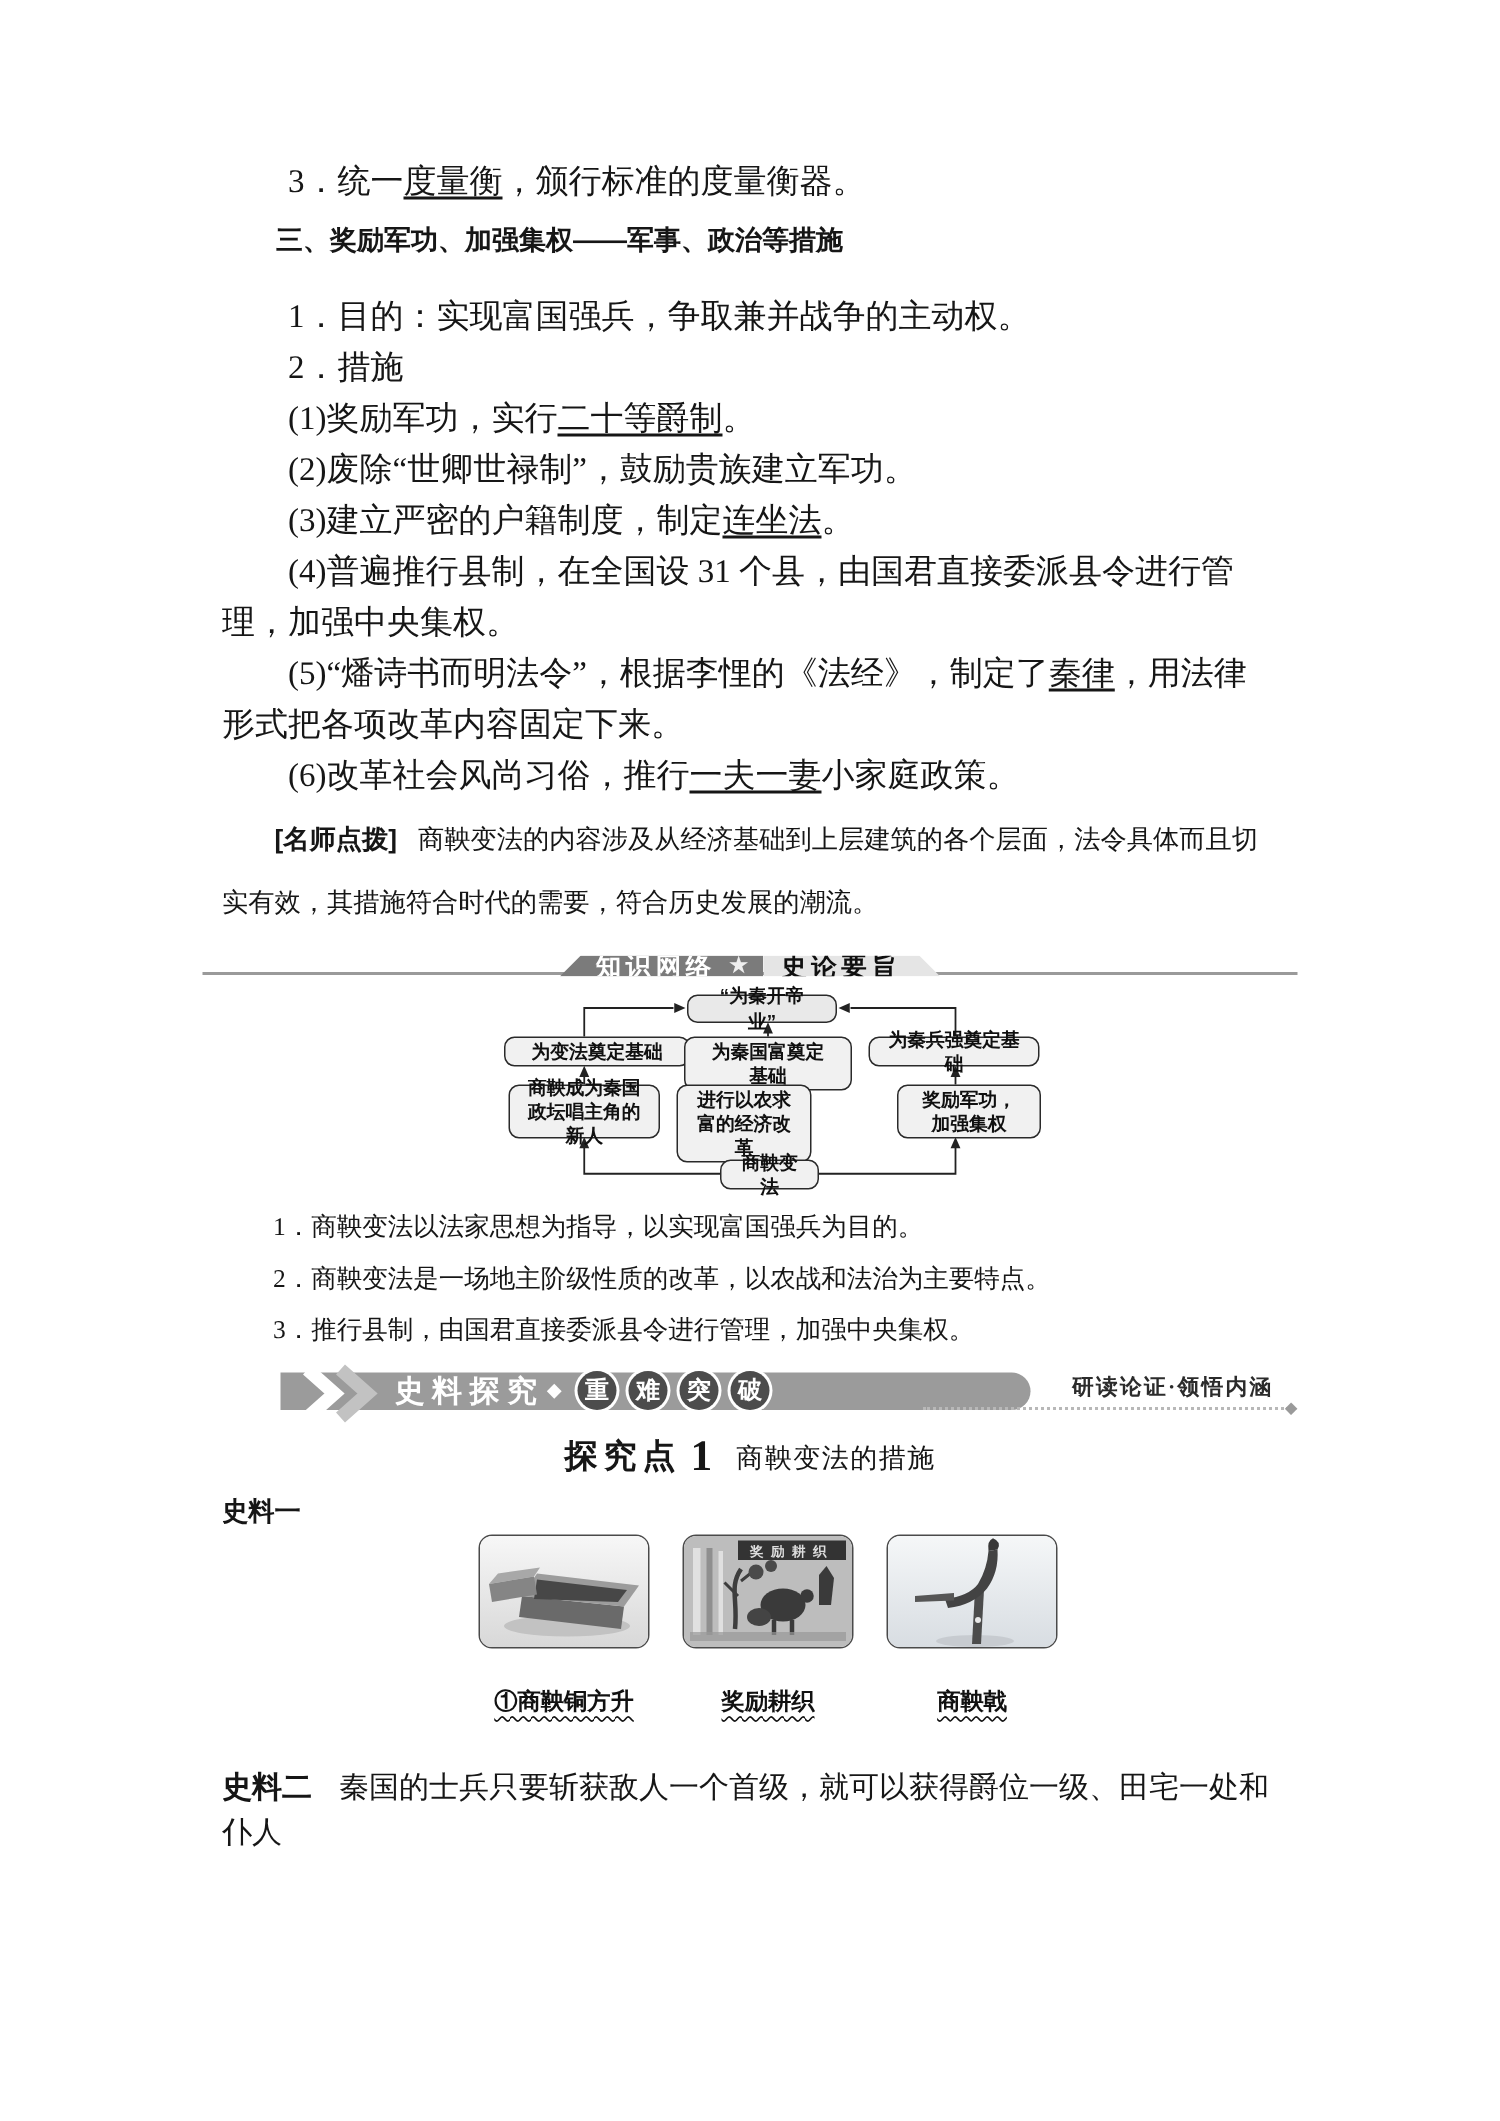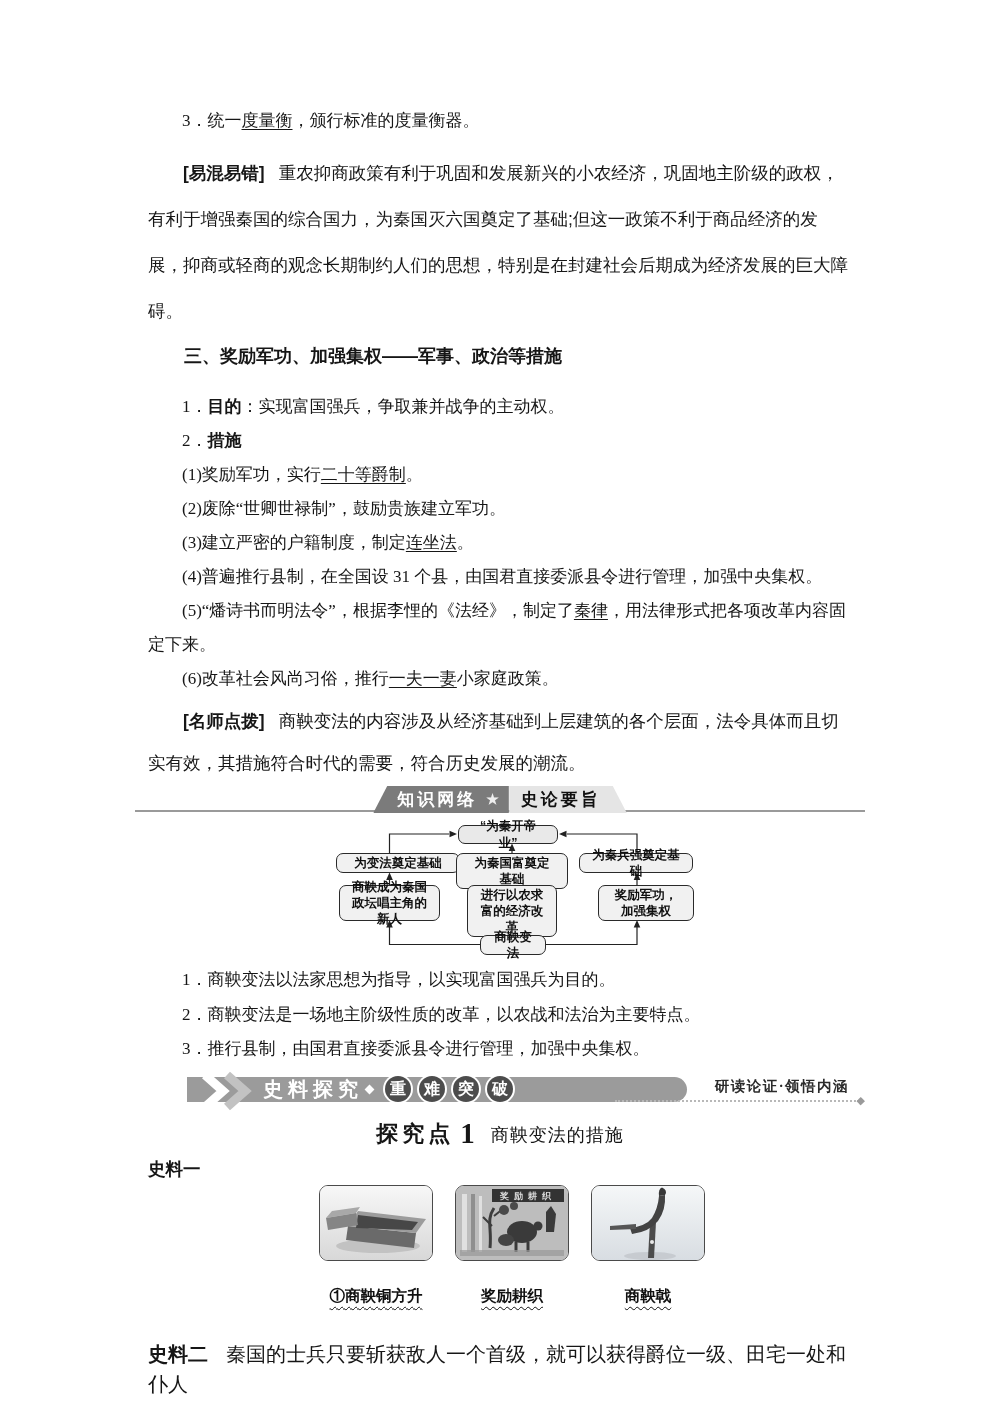--- a/index.html
+++ b/index.html
@@ -2,34 +2,34 @@
 <html><head>
 <meta charset="utf-8">
 <style>
   html,body{margin:0;padding:0;background:#ffffff;}
   .page{position:relative;width:1000px;height:1414px;background:#fff;overflow:hidden;
         font-family:"Liberation Serif","DejaVu Serif",serif;color:#161616;}
   .inner{padding:104px 148px 0 148px;}
   .sans{font-family:"Liberation Sans","DejaVu Sans",sans-serif;}
   .serif{font-family:"Liberation Serif","DejaVu Serif",serif;}
   p{margin:0;}
-  .bline{font-size:17px;line-height:34px;text-indent:2em;}
+  .bline{font-size:22px;line-height:34px;text-indent:2em;}
   .para{font-size:17.5px;text-indent:2em;}
   .yihun{line-height:46px;margin-top:12px;}
   .mingshi{line-height:42px;margin-top:4px;}
   .tag{font-weight:bold;margin-right:14px;}
   .u{text-decoration:underline;text-underline-offset:3px;}
   .heading{font-size:18px;font-weight:bold;line-height:32px;text-indent:2em;margin-top:6px;}
-  .blbl{font-weight:bold;font-family:"Liberation Sans","DejaVu Sans",sans-serif;}
+  .blbl{font-weight:normal;font-family:"Liberation Sans","DejaVu Sans",sans-serif;}
   .pt{font-size:17px;line-height:34.5px;text-indent:2em;}
 
   
   .kn-wrap{position:relative;height:30px;margin:0 -13px;}
   .kn-line{position:absolute;left:0;right:0;bottom:2px;height:2px;background:#9a9a9a;}
-  .kn-ribbon{position:absolute;left:50%;transform:translateX(-50%);bottom:1px;display:flex;height:27px;}
+  .kn-ribbon{position:absolute;left:50%;transform:translateX(-50%);bottom:1px;display:flex;height:14px;}
   .kn-left{display:flex;align-items:center;gap:9px;background:#7b7b7b;color:#ffffff;font-weight:bold;
            font-size:17px;padding:0 10px 0 24px;letter-spacing:3px;
            clip-path:polygon(14px 0,100% 0,100% 100%,0 100%);}
   .kn-star{color:#efefef;font-size:14px;letter-spacing:0;}
   .kn-right{display:flex;align-items:center;background:#e5e5e5;color:#101010;font-weight:bold;
             font-size:17px;padding:0 26px 0 12px;letter-spacing:3px;
             clip-path:polygon(0 0,calc(100% - 14px) 0,100% 100%,0 100%);}
 
   
   .flow{position:relative;width:360px;height:140px;margin:9px auto 0;transform:translateX(16px);}
@@ -74,21 +74,20 @@
   .src2 .tag{margin-right:18px;}
 </style>
 </head>
 <body>
 
 <div class="page">
   <div class="inner">
 
     <p class="bline serif"><span>3．统一</span><span class="u">度量衡</span><span>，颁行标准的度量衡器。</span></p>
 
-    <p class="para sans yihun"><span class="tag">[易混易错]</span><span>重农抑商政策有利于巩固和发展新兴的小农经济，巩固地主阶级的政权，有利于增强秦国的综合国力，为秦国灭六国奠定了基础;但这一政策不利于商品经济的发展，抑商或轻商的观念长期制约人们的思想，特别是在封建社会后期成为经济发展的巨大障碍。</span></p>
 
     <h3 class="heading sans">三、奖励军功、加强集权——军事、政治等措施</h3>
 
     <p class="bline serif"><span>1．</span><span class="blbl">目的</span><span>：实现富国强兵，争取兼并战争的主动权。</span></p>
     <p class="bline serif"><span>2．</span><span class="blbl">措施</span></p>
 
     <p class="bline serif"><span>(1)奖励军功，实行</span><span class="u">二十等爵制</span><span>。</span></p>
     <p class="bline serif">(2)废除“世卿世禄制”，鼓励贵族建立军功。</p>
     <p class="bline serif"><span>(3)建立严密的户籍制度，制定</span><span class="u">连坐法</span><span>。</span></p>
     <p class="bline serif">(4)普遍推行县制，在全国设 31 个县，由国君直接委派县令进行管理，加强中央集权。</p>
@@ -131,21 +130,21 @@
           <polygon points="121,11 113.5,7.7 113.5,14.3"></polygon>
           <polygon points="223,11 230.5,7.7 230.5,14.3"></polygon>
           <polygon points="176,20.5 172.7,28 179.3,28"></polygon>
         </g>
       </svg>
       <div class="fbox" style="left:122px;top:2px;width:100px;height:19px;background:#e9e9e9;">“为秦开帝业”</div>
       <div class="fbox" style="left:0;top:30px;width:124px;height:20px;">为变法奠定基础</div>
       <div class="fbox" style="left:120px;top:30px;width:112px;height:36px;">为秦国富奠定基础</div>
       <div class="fbox" style="left:243px;top:30px;width:114px;height:20px;">为秦兵强奠定基础</div>
       <div class="fbox" style="left:3px;top:62px;width:101px;height:36px;">商鞅成为秦国政坛唱主角的新人</div>
-      <div class="fbox" style="left:131px;top:62px;width:90px;height:52px;">进行以农求富的经济改革</div>
+      <div class="fbox" style="left:115px;top:62px;width:90px;height:52px;">进行以农求富的经济改革</div>
       <div class="fbox" style="left:262px;top:62px;width:96px;height:36px;">奖励军功，加强集权</div>
       <div class="fbox" style="left:144px;top:112px;width:66px;height:19.5px;">商鞅变法</div>
     </div>
 
     <p class="pt serif">1．商鞅变法以法家思想为指导，以实现富国强兵为目的。</p>
     <p class="pt serif">2．商鞅变法是一场地主阶级性质的改革，以农战和法治为主要特点。</p>
     <p class="pt serif">3．推行县制，由国君直接委派县令进行管理，加强中央集权。</p>
 
     <div class="sl-wrap">
       <div class="sl-bar">

